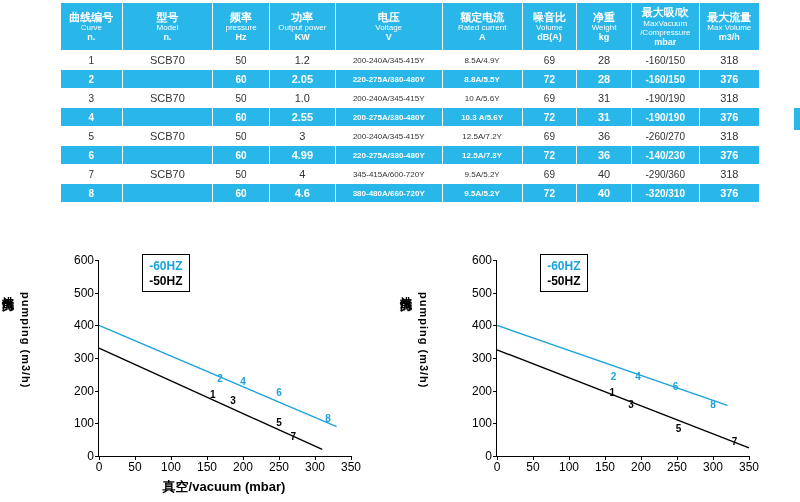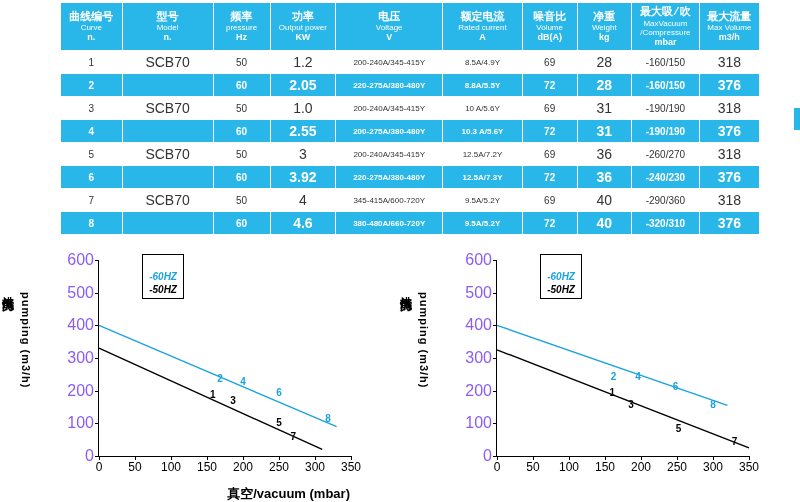--- a/index.html
+++ b/index.html
@@ -2,28 +2,28 @@
 <html><head>
 <meta charset="utf-8">
 <style>
   html,body{margin:0;padding:0;}
   body{width:800px;height:502px;background:#ffffff;font-family:"Liberation Sans",sans-serif;overflow:hidden;position:relative;}
 
   
   #spec-table{position:absolute;left:60px;top:2px;width:700px;border-collapse:collapse;}
   #spec-table th,#spec-table td{border:1px solid #ffffff;text-align:center;vertical-align:middle;}
   #spec-table thead th{background:#29b6e8;color:#ffffff;padding:3px 1px;line-height:1.15;}
-  #spec-table thead th .cn{display:block;font-size:11px;font-weight:bold;font-family:Liberation Mono, monospace;}
+  #spec-table thead th .cn{display:block;font-size:11px;font-weight:bold;}
   #spec-table thead th .en{display:block;font-size:8px;font-weight:normal;}
   #spec-table thead th .unit{display:block;font-size:9px;font-weight:bold;}
   #spec-table tbody td{padding:3px 1px;font-size:10px;}
   #spec-table tbody tr.odd td{background:#ffffff;color:#333333;}
   #spec-table tbody tr.even td{background:#29b6e8;color:#ffffff;font-weight:bold;}
   #spec-table tbody td.small{font-size:8px;}
-  #spec-table tbody td.big{font-size:14px;}
+  #spec-table tbody td.big{font-size:11px;}
 
   .col-curve{width:62px;}
   .col-model{width:92px;}
   .col-freq{width:56px;}
   .col-power{width:66px;}
   .col-volt{width:110px;}
   .col-cur{width:80px;}
   .col-noise{width:54px;}
   .col-weight{width:54px;}
   .col-vac{width:66px;}
@@ -32,28 +32,28 @@
   .sidebar-stub{position:absolute;right:0;top:108px;width:6px;height:22px;background:#29b6e8;}
 
   
   .chart-block{position:absolute;top:246px;width:390px;height:256px;}
   #chart-vacuum{left:2px;}
   #chart-pressure{left:400px;}
 
   .plot{position:absolute;left:96px;top:14px;width:252px;height:196px;border-left:1px solid #000;border-bottom:1px solid #000;}
   .ylabel{position:absolute;left:-2px;top:40px;width:16px;font-size:12px;font-weight:bold;writing-mode:vertical-rl;text-orientation:upright;letter-spacing:1px;color:#000;}
   .ylabel2{position:absolute;left:14px;top:46px;width:16px;font-size:11px;font-weight:bold;writing-mode:vertical-rl;color:#000;letter-spacing:1px;}
-  .xlabel{position:absolute;left:96px;top:232px;width:252px;text-align:right;font-size:13px;font-weight:bold;color:#000;margin-top:7px;}
-
-  .ytick{position:absolute;right:100%;padding-right:5px;font-size:16px;color:#8b5cf6;transform:translateY(-50%);white-space:nowrap;}
+  .xlabel{position:absolute;left:96px;top:232px;width:252px;text-align:center;font-size:13px;font-weight:bold;color:#000;}
+
+  .ytick{position:absolute;right:100%;padding-right:5px;font-size:12px;color:#000000;transform:translateY(-50%);white-space:nowrap;}
   .xtick{position:absolute;top:100%;padding-top:4px;font-size:12px;color:#000;transform:translateX(-50%);white-space:nowrap;}
   .tickmark-y{position:absolute;left:-4px;width:4px;height:1px;background:#000;}
   .tickmark-x{position:absolute;bottom:-4px;width:1px;height:4px;background:#000;}
 
-  .legend{position:absolute;border:1px solid #000;background:#fff;padding:16px 6px 2px 6px;font-size:10px;font-weight:bold;line-height:1.25;font-style:italic;}
+  .legend{position:absolute;border:1px solid #000;background:#fff;padding:4px 6px 2px 6px;font-size:12px;font-weight:bold;line-height:1.25;}
   .legend .l60{color:#1ba3dd;}
   .legend .l50{color:#000;}
 
   .ptlabel{position:absolute;font-size:10px;font-weight:bold;transform:translate(-50%,-50%);}
   .ptlabel.blue{color:#1ba3dd;}
   .ptlabel.black{color:#000;}
 
   svg.lines{position:absolute;left:0;top:0;overflow:visible;}
 </style>
 </head>
@@ -172,26 +172,26 @@
       <td class="small">12.5A/7.2Y</td>
       <td>69</td>
       <td class="big">36</td>
       <td>-260/270</td>
       <td class="big">318</td>
     </tr>
     <tr class="even">
       <td>6</td>
       <td class="big"></td>
       <td>60</td>
-      <td class="big">3.92</td>
+      <td class="big">4.99</td>
       <td class="small">220-275A/380-480Y</td>
       <td class="small">12.5A/7.3Y</td>
       <td>72</td>
       <td class="big">36</td>
-      <td>-240/230</td>
+      <td>-140/230</td>
       <td class="big">376</td>
     </tr>
     <tr class="odd">
       <td>7</td>
       <td class="big">SCB70</td>
       <td>50</td>
       <td class="big">4</td>
       <td class="small">345-415A/600-720Y</td>
       <td class="small">9.5A/5.2Y</td>
       <td>69</td>

